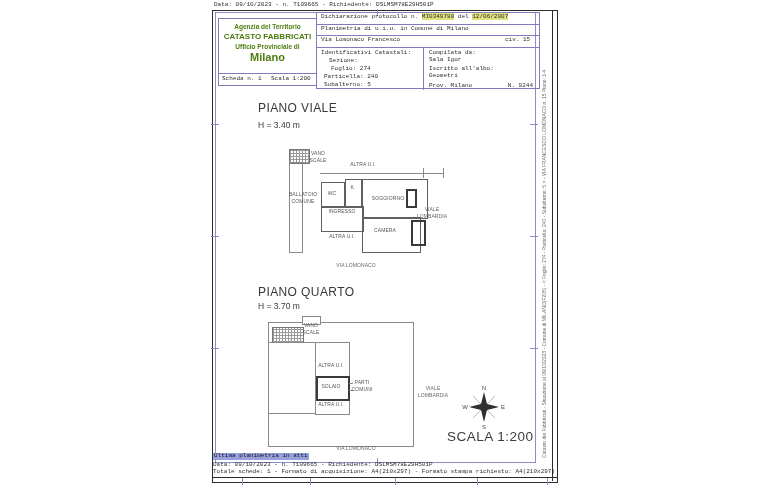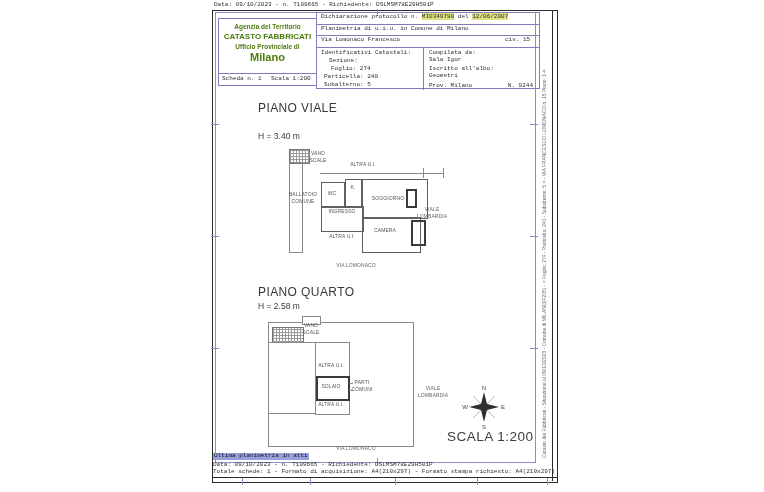--- a/index.html
+++ b/index.html
@@ -95,21 +95,21 @@
         <div>Geometri</div>
         <div style="margin-top:3px;display:flex;justify-content:space-between;">
           <span>Prov. Milano</span>
           <span style="margin-right:2px;">N. 9244</span>
         </div>
       </div>
     </div>
   </div>
 
   <div class="abs ptitle" style="left:258px;top:101px;">PIANO VIALE</div>
-  <div class="abs pheight" style="left:258px;top:129px;">H = 3.40 m</div>
+  <div class="abs pheight" style="left:258px;top:118px;">H = 3.40 m</div>
 
   <div class="hatch" style="left:289px;top:149px;width:19px;height:13px;"></div>
   <div class="abs" style="left:289px;top:162px;width:12px;height:89px;border:1px solid #8a8a8a;"></div>
   <div class="abs hline" style="left:320px;top:173px;width:123px;"></div>
   <div class="abs vline" style="left:423px;top:168px;height:10px;"></div>
   <div class="abs vline" style="left:443px;top:168px;height:10px;"></div>
   <div class="room" style="left:321px;top:182px;width:22px;height:24px;"></div>
   <div class="room" style="left:345px;top:179px;width:15px;height:27px;"></div>
   <div class="room" style="left:362px;top:179px;width:64px;height:38px;"></div>
   <div class="room" style="left:321px;top:206px;width:41px;height:24px;"></div>
@@ -126,21 +126,21 @@
   <div class="lbl" style="left:353px;top:188px;">K.</div>
   <div class="lbl" style="left:388px;top:199px;">SOGGIORNO</div>
   <div class="lbl" style="left:342px;top:212px;">INGRESSO</div>
   <div class="lbl" style="left:385px;top:231px;">CAMERA</div>
   <div class="lbl" style="left:342px;top:237px;">ALTRA U.I.</div>
   <div class="lbl street" style="left:432px;top:213px;">VIALE
 LOMBARDIA</div>
   <div class="lbl street" style="left:356px;top:266px;">VIA LOMONACO</div>
 
   <div class="abs ptitle" style="left:258px;top:285px;">PIANO QUARTO</div>
-  <div class="abs pheight" style="left:258px;top:299px;">H = 2.58 m</div>
+  <div class="abs pheight" style="left:258px;top:299px;">H = 3.70 m</div>
 
   <div class="abs" style="left:268px;top:322px;width:144px;height:123px;border:1px solid #8a8a8a;"></div>
   <div class="abs" style="left:302px;top:316px;width:17px;height:7px;border:1px solid #8a8a8a;background:#fff;"></div>
   <div class="hatch" style="left:272px;top:327px;width:30px;height:14px;"></div>
   <div class="abs hline" style="left:268px;top:342px;width:80px;"></div>
   <div class="abs" style="left:315px;top:342px;width:33px;height:71px;border:1px solid #8a8a8a;"></div>
   <div class="abs hline" style="left:268px;top:413px;width:47px;"></div>
   <div class="roomB" style="left:316px;top:376px;width:30px;height:21px;"></div>
   <div class="abs hline" style="left:349px;top:383px;width:4px;"></div>
   <div class="abs hline" style="left:349px;top:390px;width:4px;"></div>

